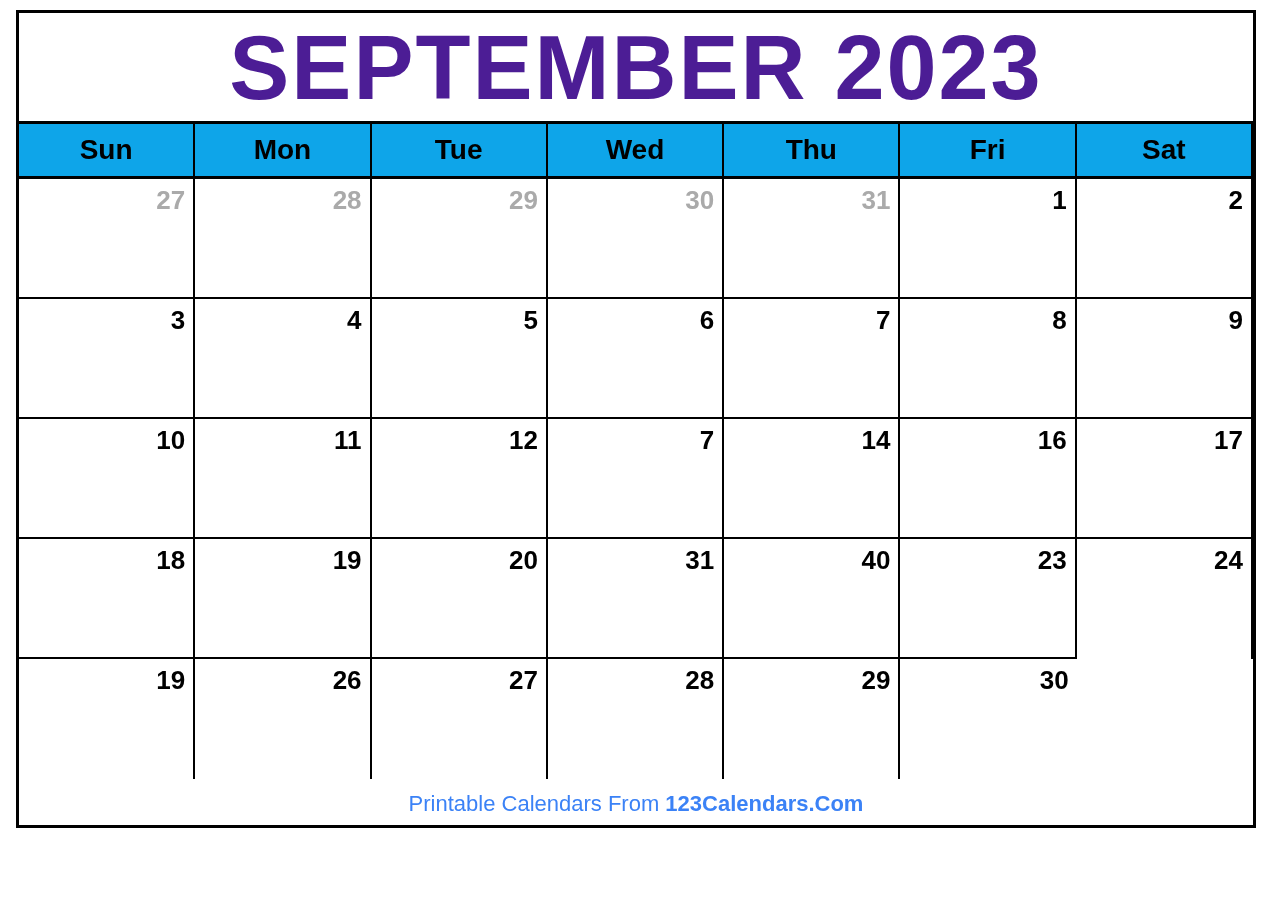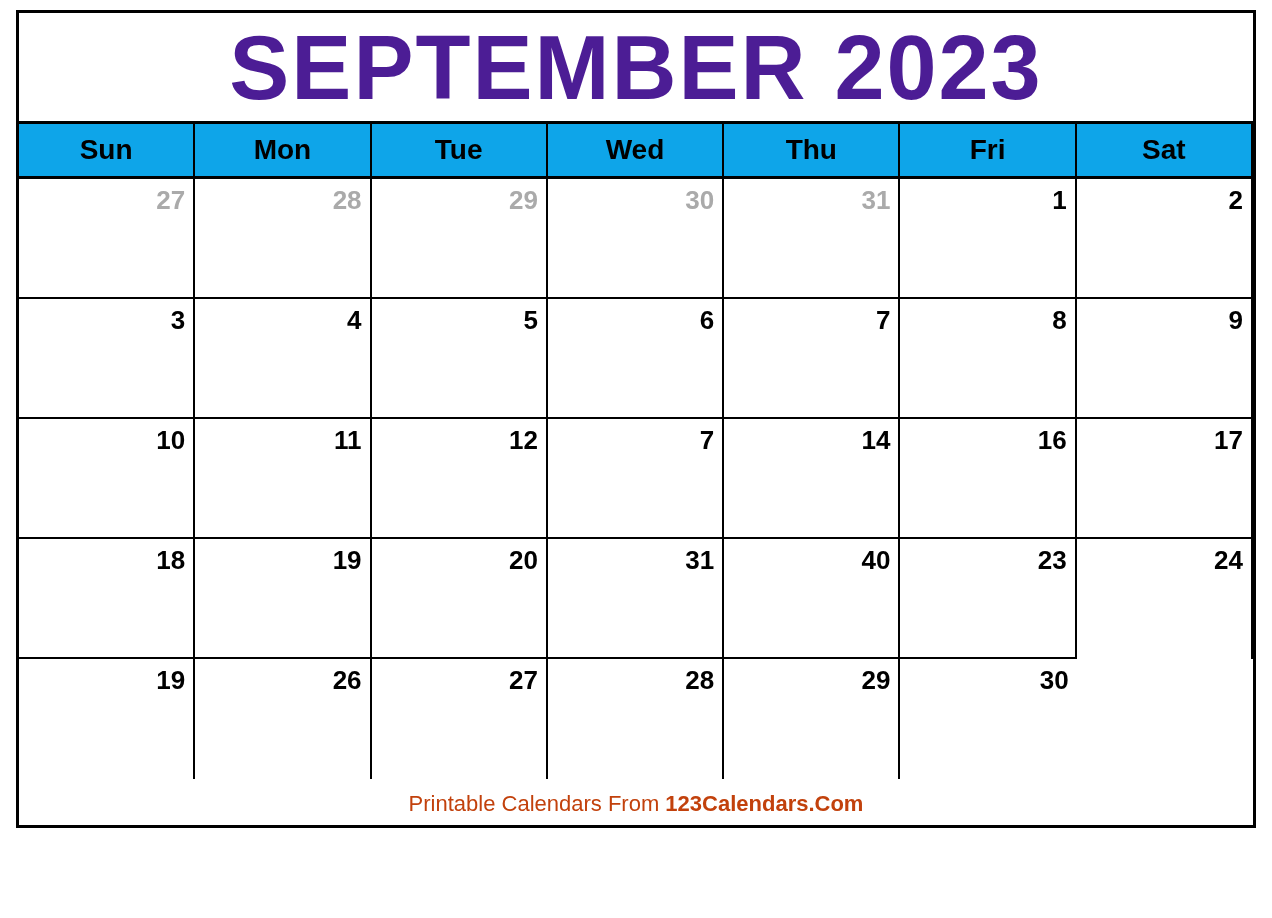--- a/index.html
+++ b/index.html
@@ -60,21 +60,21 @@
     .day-cell:last-child {
       border-right: none;
     }
     .day-cell.prev-month {
       color: #aaa;
     }
     .footer {
       text-align: center;
       font-size: 22px;
       padding: 12px 0 8px;
-      color: #c2410c;
+      color: #3b82f6;
     }
     .footer strong {
       font-weight: 900;
     }
   </style>
 </head>
 <body>
 
 <div class="calendar-wrapper">
   <div class="calendar-title">SEPTEMBER 2023</div>

